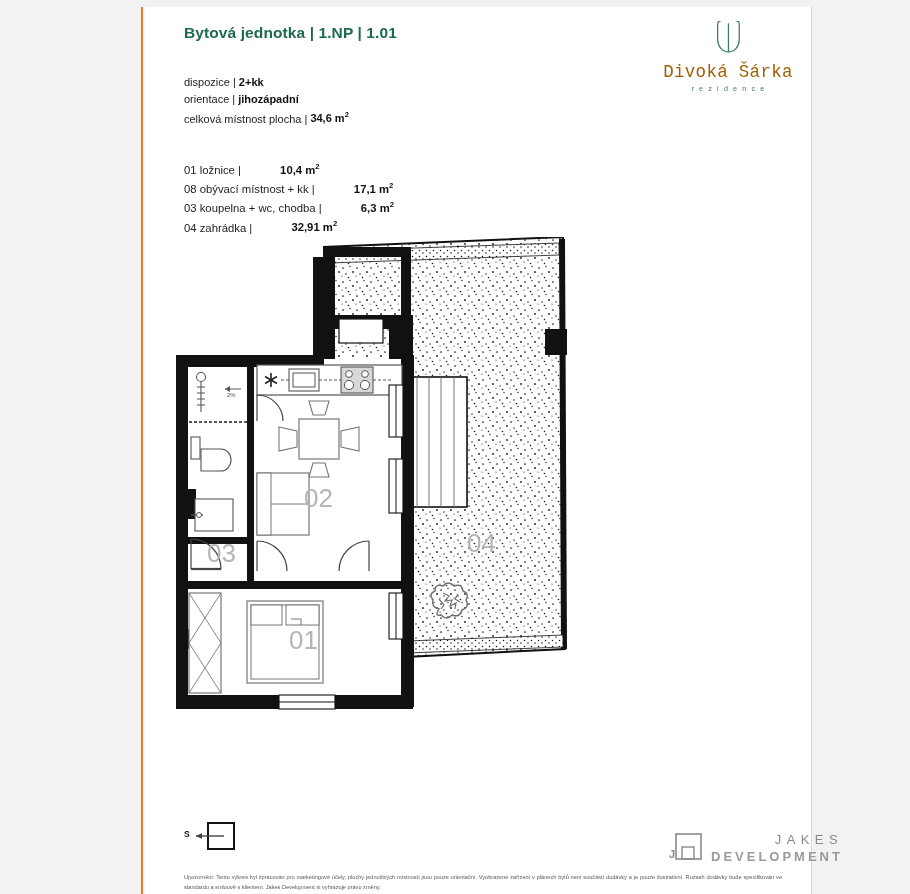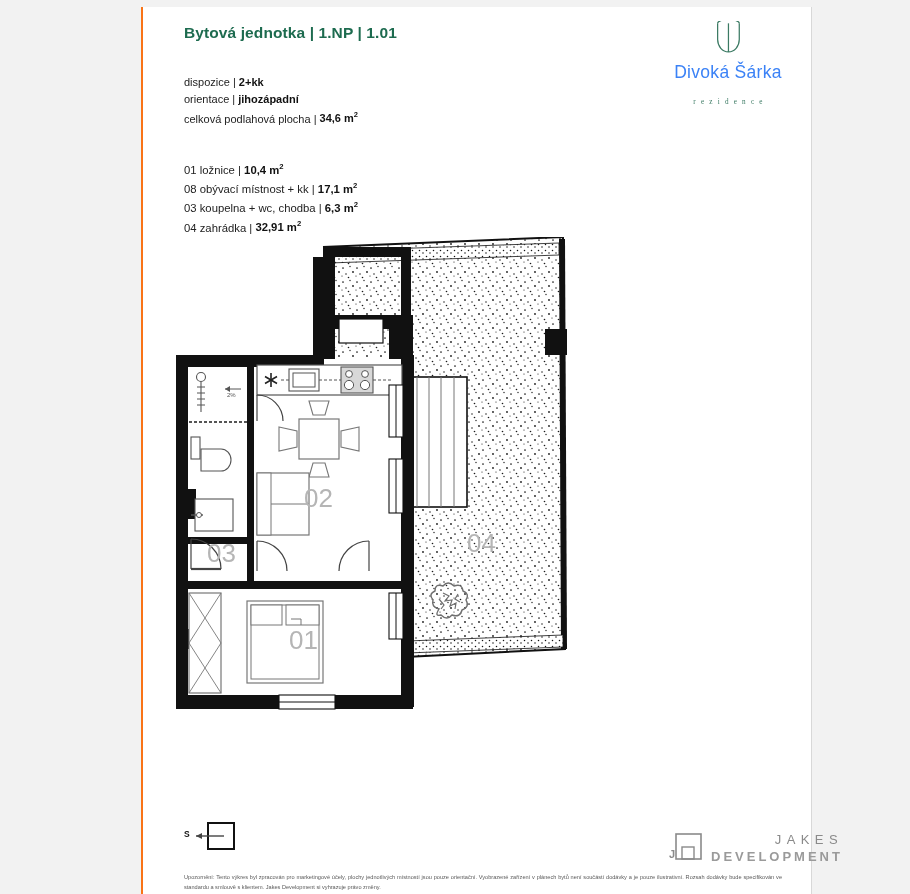--- a/index.html
+++ b/index.html
@@ -48,45 +48,45 @@
   }
   .spec-block .b { font-weight: bold; color: #111111; }
   .rooms-block {
     position: absolute;
     left: 41px;
     top: 152px;
     font-size: 11.3px;
     color: #222222;
     line-height: 16.4px;
   }
-  .rooms-block .b { font-weight: bold; color: #111111; }
+  .rooms-block .b { font-weight: bold; color: #111111; margin-left: 36px; }
   sup { font-size: 0.68em; }
 
   
   .brand {
     position: absolute;
     left: 520px;
     top: 14px;
     width: 130px;
     text-align: center;
   }
   .brand-mark { height: 34px; margin-bottom: 3px; }
   .brand-name {
-    font-family: Liberation Sans, sans-serif;
+    font-family: Liberation Mono, monospace;
     font-size: 17.5px;
-    color: #3b82f6;
+    color: #a16207;
     letter-spacing: 0.3px;
     white-space: nowrap;
   }
   .brand-sub {
-    font-family: Liberation Serif, serif;
+    font-family: Liberation Sans, sans-serif;
     font-size: 7.2px;
     color: #3b7a63;
     letter-spacing: 5.2px;
-    margin-top: 15px;
+    margin-top: 2px;
     padding-left: 5px;
   }
 
   
   #plan {
     position: absolute;
     left: 30px;
     top: 230px;
     width: 620px;
     height: 500px;
@@ -168,21 +168,21 @@
     <div class="spec-block">
       <div>
         <span>dispozice |</span>
         <span class="b">2+kk</span>
       </div>
       <div>
         <span>orientace |</span>
         <span class="b">jihozápadní</span>
       </div>
       <div>
-        <span>celková podlahová plocha |</span>
+        <span>celková místnost plocha |</span>
         <span class="b">34,6 m<sup>2</sup></span>
       </div>
     </div>
 
     <div class="rooms-block">
       <div>
         <span>01 ložnice |</span>
         <span class="b">10,4 m<sup>2</sup></span>
       </div>
       <div>

